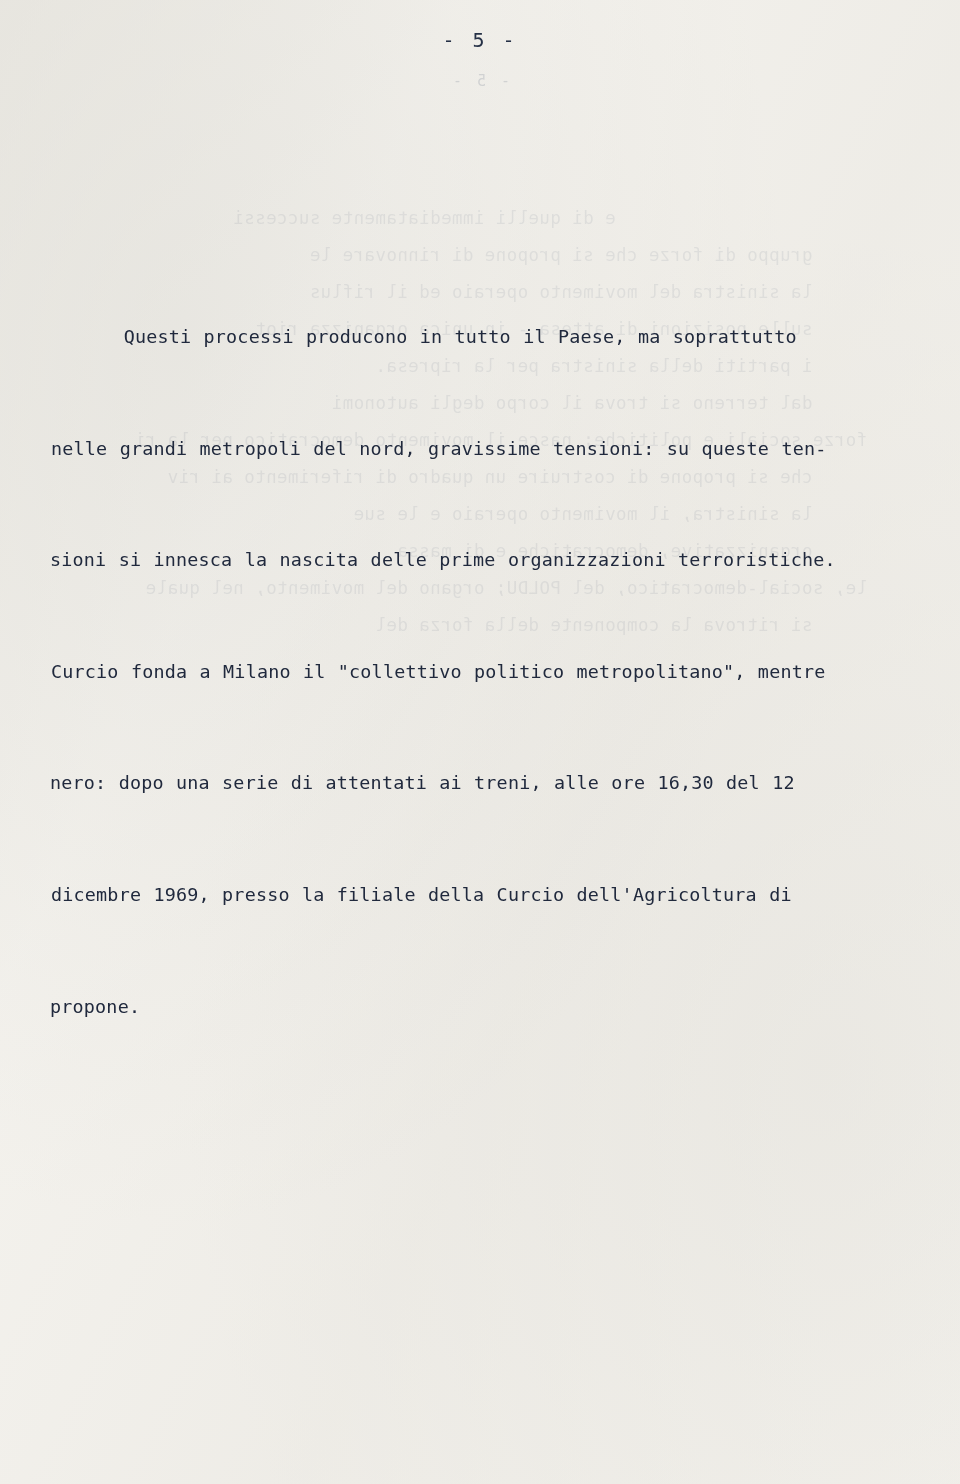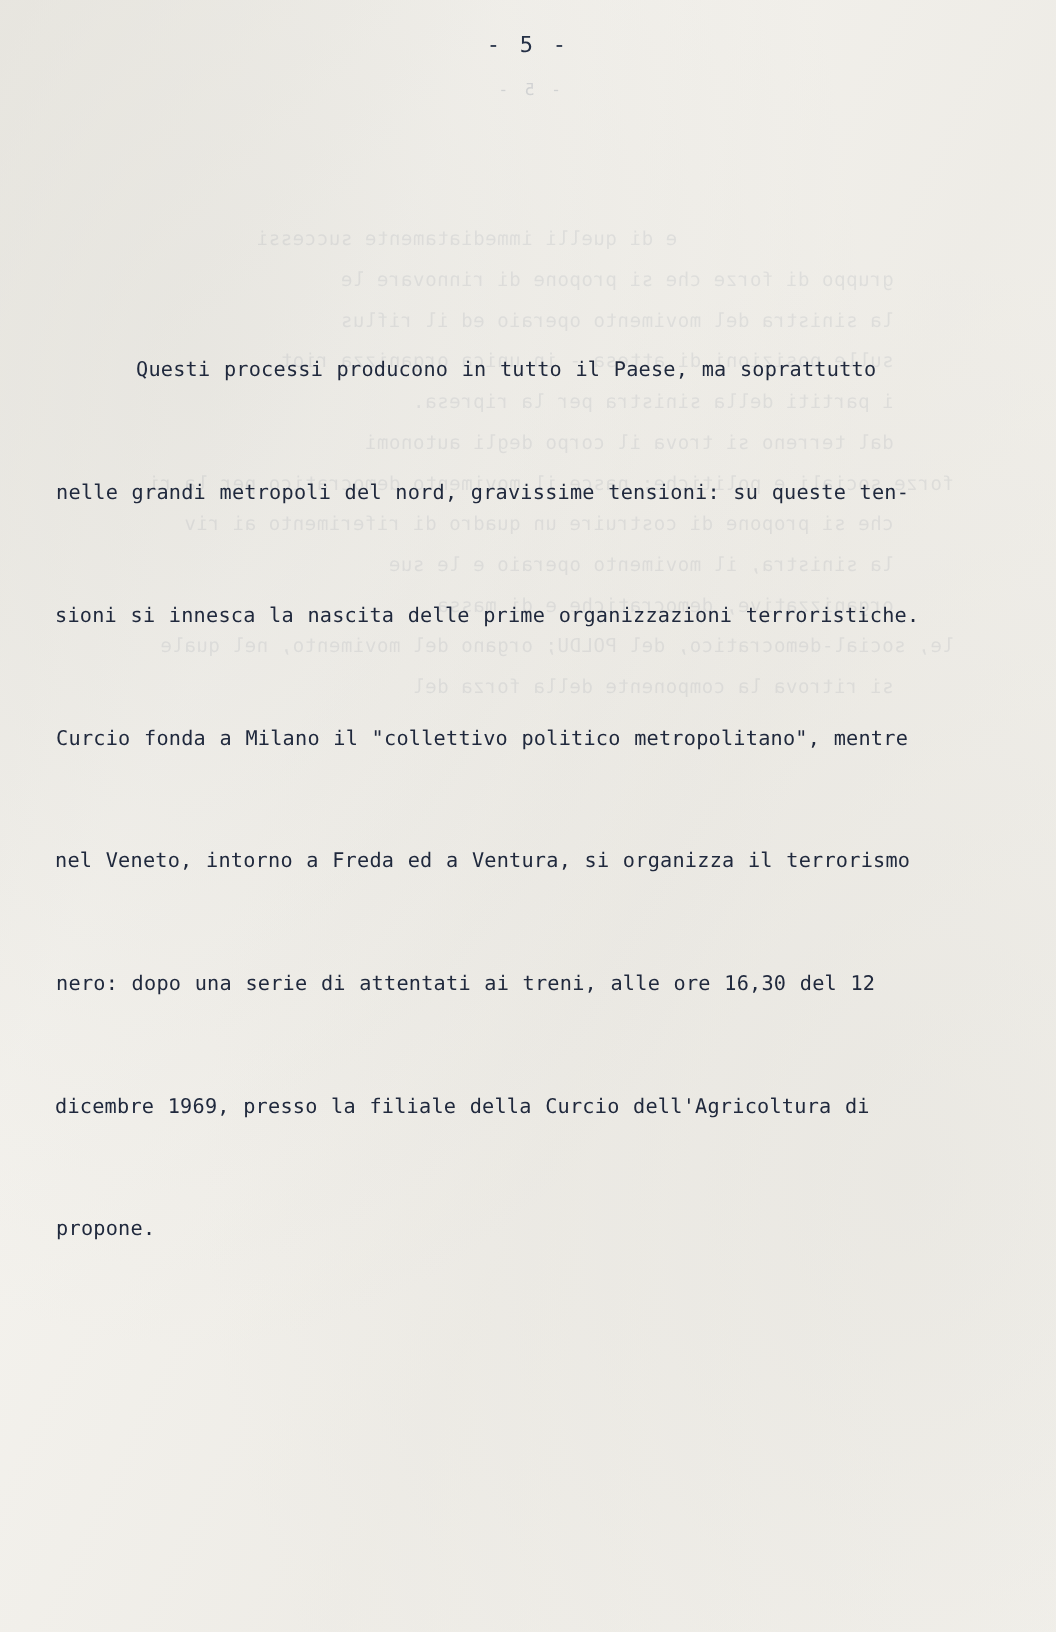--- a/index.html
+++ b/index.html
@@ -109,21 +109,20 @@
   <div class="page-number">- 5 -</div>
   <div class="page-number-ghost">- 5 -</div>
 
   <div class="body-text">
 
     <p class="para">
       <span class="para-line">      Questi processi producono in tutto il Paese, ma soprattutto</span>
       <span class="para-line">nelle grandi metropoli del nord, gravissime tensioni: su queste ten-</span>
       <span class="para-line">sioni si innesca la nascita delle prime organizzazioni terroristiche.</span>
       <span class="para-line">Curcio fonda a Milano il "collettivo politico metropolitano", mentre</span>
-      <span class="para-line">nel Veneto, intorno a Freda ed a Ventura, si organizza il terrorismo</span>
       <span class="para-line">nero: dopo una serie di attentati ai treni, alle ore 16,30 del 12</span>
       <span class="para-line">dicembre 1969, presso la filiale della Curcio dell'Agricoltura di</span>
       <span class="para-line">propone.</span>
     </p>
 
     <p class="para">
       
       
       
       

